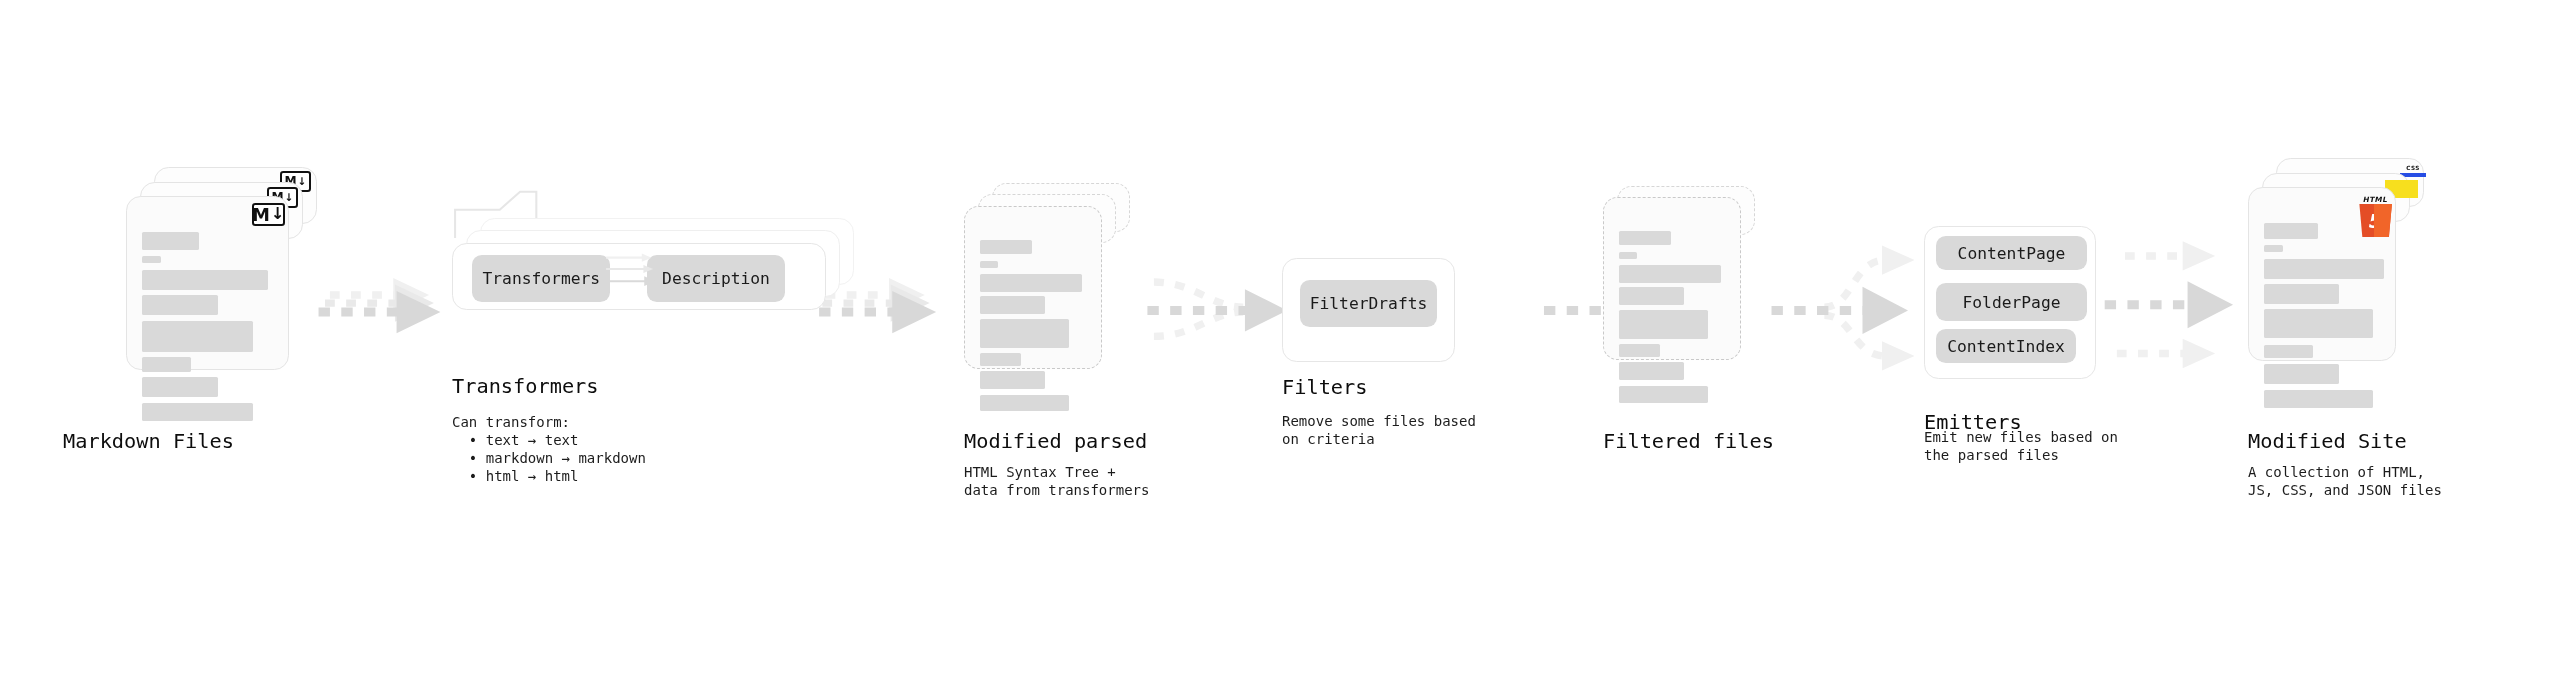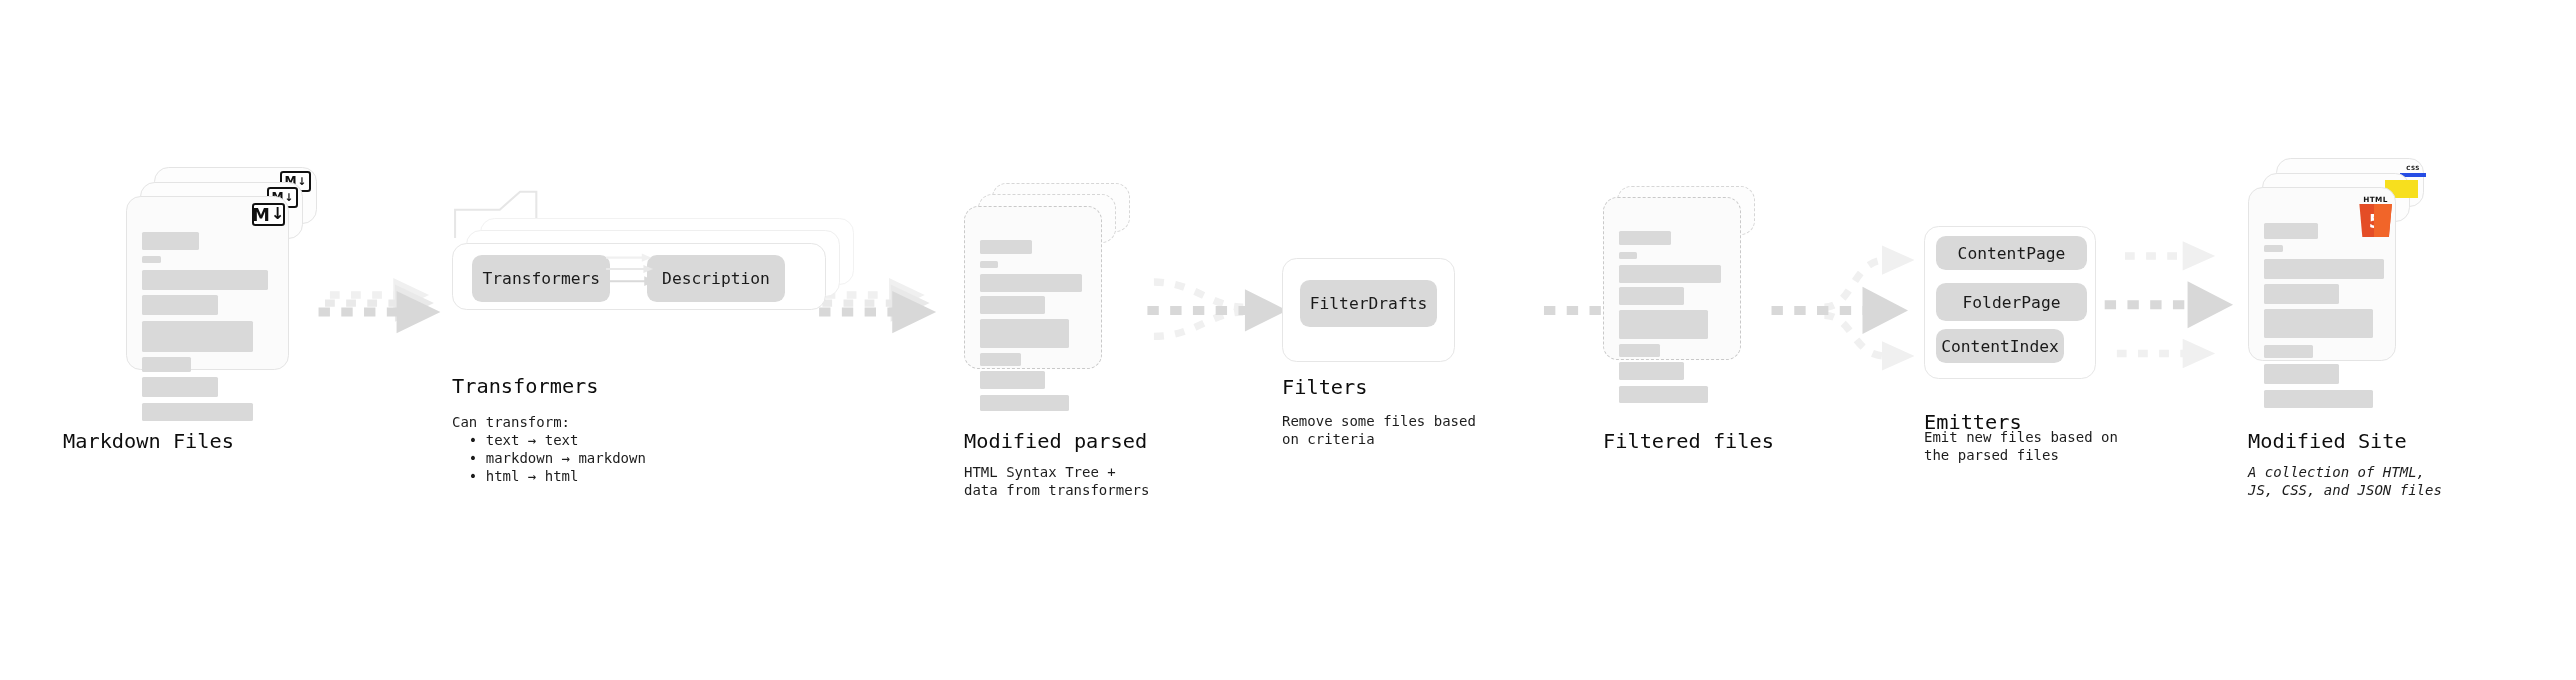--- a/index.html
+++ b/index.html
@@ -277,21 +277,21 @@
       <div class="skel" style="left:14.6px;top:146px;width:41px;height:13px;"></div>
       <div class="skel" style="left:14.6px;top:164px;width:65px;height:18px;"></div>
       <div class="skel" style="left:14.6px;top:188px;width:89px;height:16.3px;"></div>
     </div>
   </div>
   <div class="title" style="left:1603px;top:429px;">Filtered files</div>
 
   <div class="group" style="left:1924px;top:226px;width:172px;height:153px;"></div>
   <div class="chip" style="left:1936px;top:236px;width:151px;height:34px;">ContentPage</div>
   <div class="chip" style="left:1936px;top:283px;width:151px;height:38px;">FolderPage</div>
-  <div class="chip" style="left:1936px;top:329px;width:128px;height:34px;">ContentIndex</div>
+  <div class="chip" style="left:1936px;top:329px;width:140px;height:34px;">ContentIndex</div>
   <div class="title" style="left:1924px;top:392px;margin-top:18px;">Emitters</div>
   <div class="sub" style="left:1924px;top:428px;">Emit new files based on
 the parsed files</div>
 
   <div class="doc-stack" style="left:2248px;top:158px;">
     <div class="doc ghost2" style="left:28px;top:0px;width:148px;height:49px;"></div>
     <div class="css-badge" style="left:151px;top:7.3px;">
       <div class="cw">CSS</div>
       <div class="bar"></div>
     </div>
@@ -302,24 +302,24 @@
       <div class="skel" style="left:14.6px;top:35px;width:54px;height:16.3px;"></div>
       <div class="skel" style="left:14.6px;top:57px;width:19.5px;height:7.3px;"></div>
       <div class="skel" style="left:14.6px;top:71px;width:120px;height:19.5px;"></div>
       <div class="skel" style="left:14.6px;top:96px;width:75px;height:19.5px;"></div>
       <div class="skel" style="left:14.6px;top:121px;width:109px;height:29px;"></div>
       <div class="skel" style="left:14.6px;top:157px;width:49px;height:13px;"></div>
       <div class="skel" style="left:14.6px;top:176px;width:75px;height:19.5px;"></div>
       <div class="skel" style="left:14.6px;top:202px;width:109px;height:18px;"></div>
     </div>
 
-    <div class="h5" style="left:109px;top:37px;">
+    <div class="h5" style="left:109px;top:37px;font-style:italic;">
       <div class="word">HTML</div>
       <div class="shield"></div>
       <div class="shield-lite"></div>
     </div>
   </div>
   <div class="title" style="left:2248px;top:429px;">Modified Site</div>
-  <div class="sub" style="left:2248px;top:463px;font-style:italic;">A collection of HTML,
+  <div class="sub" style="left:2248px;top:463px;">A collection of HTML,
 JS, CSS, and JSON files</div>
 
 </div>
 
 
 </body></html>

